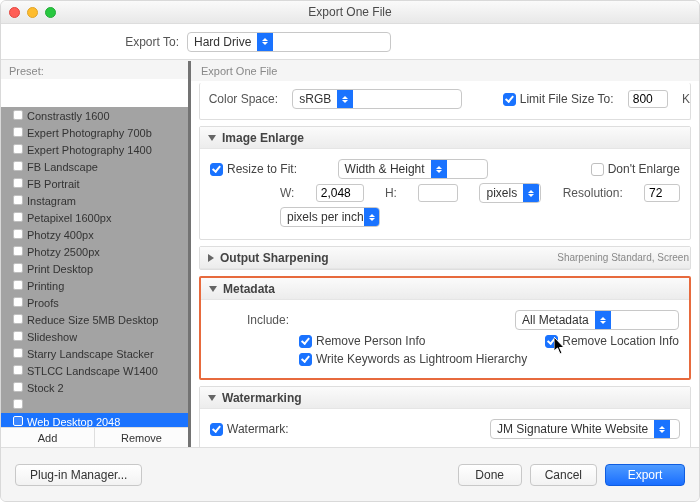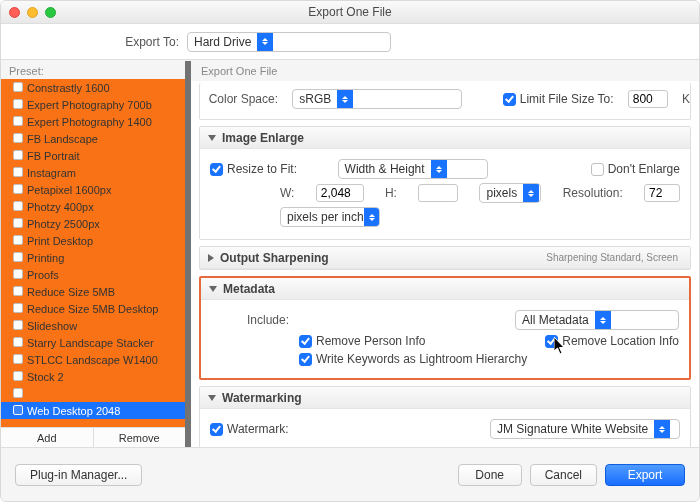--- a/index.html
+++ b/index.html
@@ -14,40 +14,40 @@
   .titlebar .title { position: absolute; left: 0; right: 0; text-align: center; font-size: 12px; color: #4a4a4a; pointer-events: none; }
   .topbar { height: 36px; display: flex; align-items: center; border-bottom: 1px solid #dedede; background: #fff; }
   .topbar .lbl { width: 186px; text-align: right; padding-right: 8px; font-size: 12px; color: #555; }
   .select { display: inline-flex; align-items: center; background: #fff; border: 1px solid #c8c8c8; border-radius: 4px; height: 20px; font-size: 12px; overflow: hidden; }
   .select .sv { padding: 0 6px; color: #333; white-space: nowrap; overflow: hidden; }
   .select .ar { width: 16px; height: 100%; background: #1a73ff; display: flex; flex-direction: column; align-items: center; justify-content: center; gap: 0; }
   .select .ar::before, .select .ar::after { content: ""; width: 0; height: 0; border-left: 3px solid transparent; border-right: 3px solid transparent; }
   .select .ar::before { border-bottom: 3px solid #fff; margin-bottom: 1px; }
   .select .ar::after  { border-top: 3px solid #fff; }
   .body { position: absolute; top: 60px; bottom: 54px; left: 0; right: 0; display: flex; }
-  .sidewrap { width: 190px; border-right: 6px solid #737373; display: flex; flex-direction: column; background: #fff; }
+  .sidewrap { width: 190px; border-right: 3px solid #737373; display: flex; flex-direction: column; background: #fff; }
   .sidewrap .head { font-size: 11px; color: #888; padding: 4px 8px 2px; background: #f5f5f5; }
-  .presets { flex: 1; overflow: hidden; background: #f97316; }
+  .presets { flex: 1; overflow: hidden; background: #a3a3a3; margin-top: 28px; }
   .preset-row { display: flex; align-items: center; height: 17px; font-size: 11px; color: #333; padding-left: 26px; position: relative; white-space: nowrap; overflow: hidden; text-overflow: clip; }
   .preset-row.sel { background: #1a73ff; color: #fff; }
   .preset-row .cb { position: absolute; left: 12px; top: 3px; width: 10px; height: 10px; border: 1px solid #bfbfbf; border-radius: 2px; background: #fff; }
   .preset-row.sel .cb { border-color: #fff; background: rgba(255,255,255,0.15); }
   .addremove { display: flex; border-top: 1px solid #dedede; height: 20px; }
   .addremove button { flex: 1; font-size: 11px; border: none; background: #fcfcfc; color: #333; }
   .addremove button + button { border-left: 1px solid #dedede; }
   .main { flex: 1; display: flex; flex-direction: column; overflow: hidden; }
   .mhead { font-size: 11px; color: #888; padding: 4px 10px; background: #f5f5f5; }
   .mscroll { flex: 1; overflow-y: auto; padding: 0 8px 4px 8px; background: #fff; }
   .section { border: 1px solid #dedede; border-radius: 2px; margin-top: 6px; background: #fff; }
   .section.hl { border: 2px solid #e76a3d; }
   .shead { display: flex; align-items: center; height: 22px; padding: 0 8px; background: linear-gradient(#fbfbfb,#ececec); border-bottom: 1px solid #e5e5e5; font-size: 12px; font-weight: 600; color: #444; position: relative; }
   .shead .tri { width: 0; height: 0; margin-right: 6px; }
   .tri.open { border-left: 4px solid transparent; border-right: 4px solid transparent; border-top: 6px solid #666; }
   .tri.closed { border-top: 4px solid transparent; border-bottom: 4px solid transparent; border-left: 6px solid #666; }
-  .shead .right { position: absolute; right: 12px; font-size: 10px; font-weight: 400; color: #888; }
+  .shead .right { position: absolute; right: 1px; font-size: 10px; font-weight: 400; color: #888; }
   .sbody { padding: 6px 10px 8px 10px; font-size: 12px; color: #444; }
   .row { display: flex; align-items: center; gap: 4px; flex-wrap: wrap; margin: 4px 0; justify-content: space-between; }
   .row .rlbl { width: 78px; text-align: right; font-size: 12px; color: #555; }
   .chk { display: inline-flex; align-items: center; gap: 4px; font-size: 12px; color: #444; }
   .chk .box { width: 13px; height: 13px; border-radius: 3px; border: 1px solid #bfbfbf; display: flex; align-items: center; justify-content: center; }
   .chk.on .box { background: #1a73ff; border-color: #1a73ff; }
   .chk.on .box::after { content: ""; width: 3px; height: 6px; border: solid #fff; border-width: 0 2px 2px 0; transform: rotate(40deg) translate(-0.5px,-0.5px); }
   .txt { height: 18px; border: 1px solid #c8c8c8; border-radius: 3px; font-size: 12px; padding: 0 4px; background: #fff; }
   .unit { font-size: 12px; color: #555; }
   .footer { position: absolute; bottom: 0; left: 0; right: 0; height: 54px; border-top: 1px solid #dedede; background: #f5f5f5; display: flex; align-items: center; padding: 0 14px; }
@@ -128,24 +128,20 @@
           <div class="preset-row">
             <span class="cb"></span>
             <span>Printing</span>
           </div>
           <div class="preset-row">
             <span class="cb"></span>
             <span>Proofs</span>
           </div>
           <div class="preset-row">
             <span class="cb"></span>
-            <span>Reduce Size 5MB</span>
-          </div>
-          <div class="preset-row">
-            <span class="cb"></span>
             <span>Reduce Size 5MB Desktop</span>
           </div>
           <div class="preset-row">
             <span class="cb"></span>
             <span>Slideshow</span>
           </div>
           <div class="preset-row">
             <span class="cb"></span>
             <span>Starry Landscape Stacker</span>
           </div>

